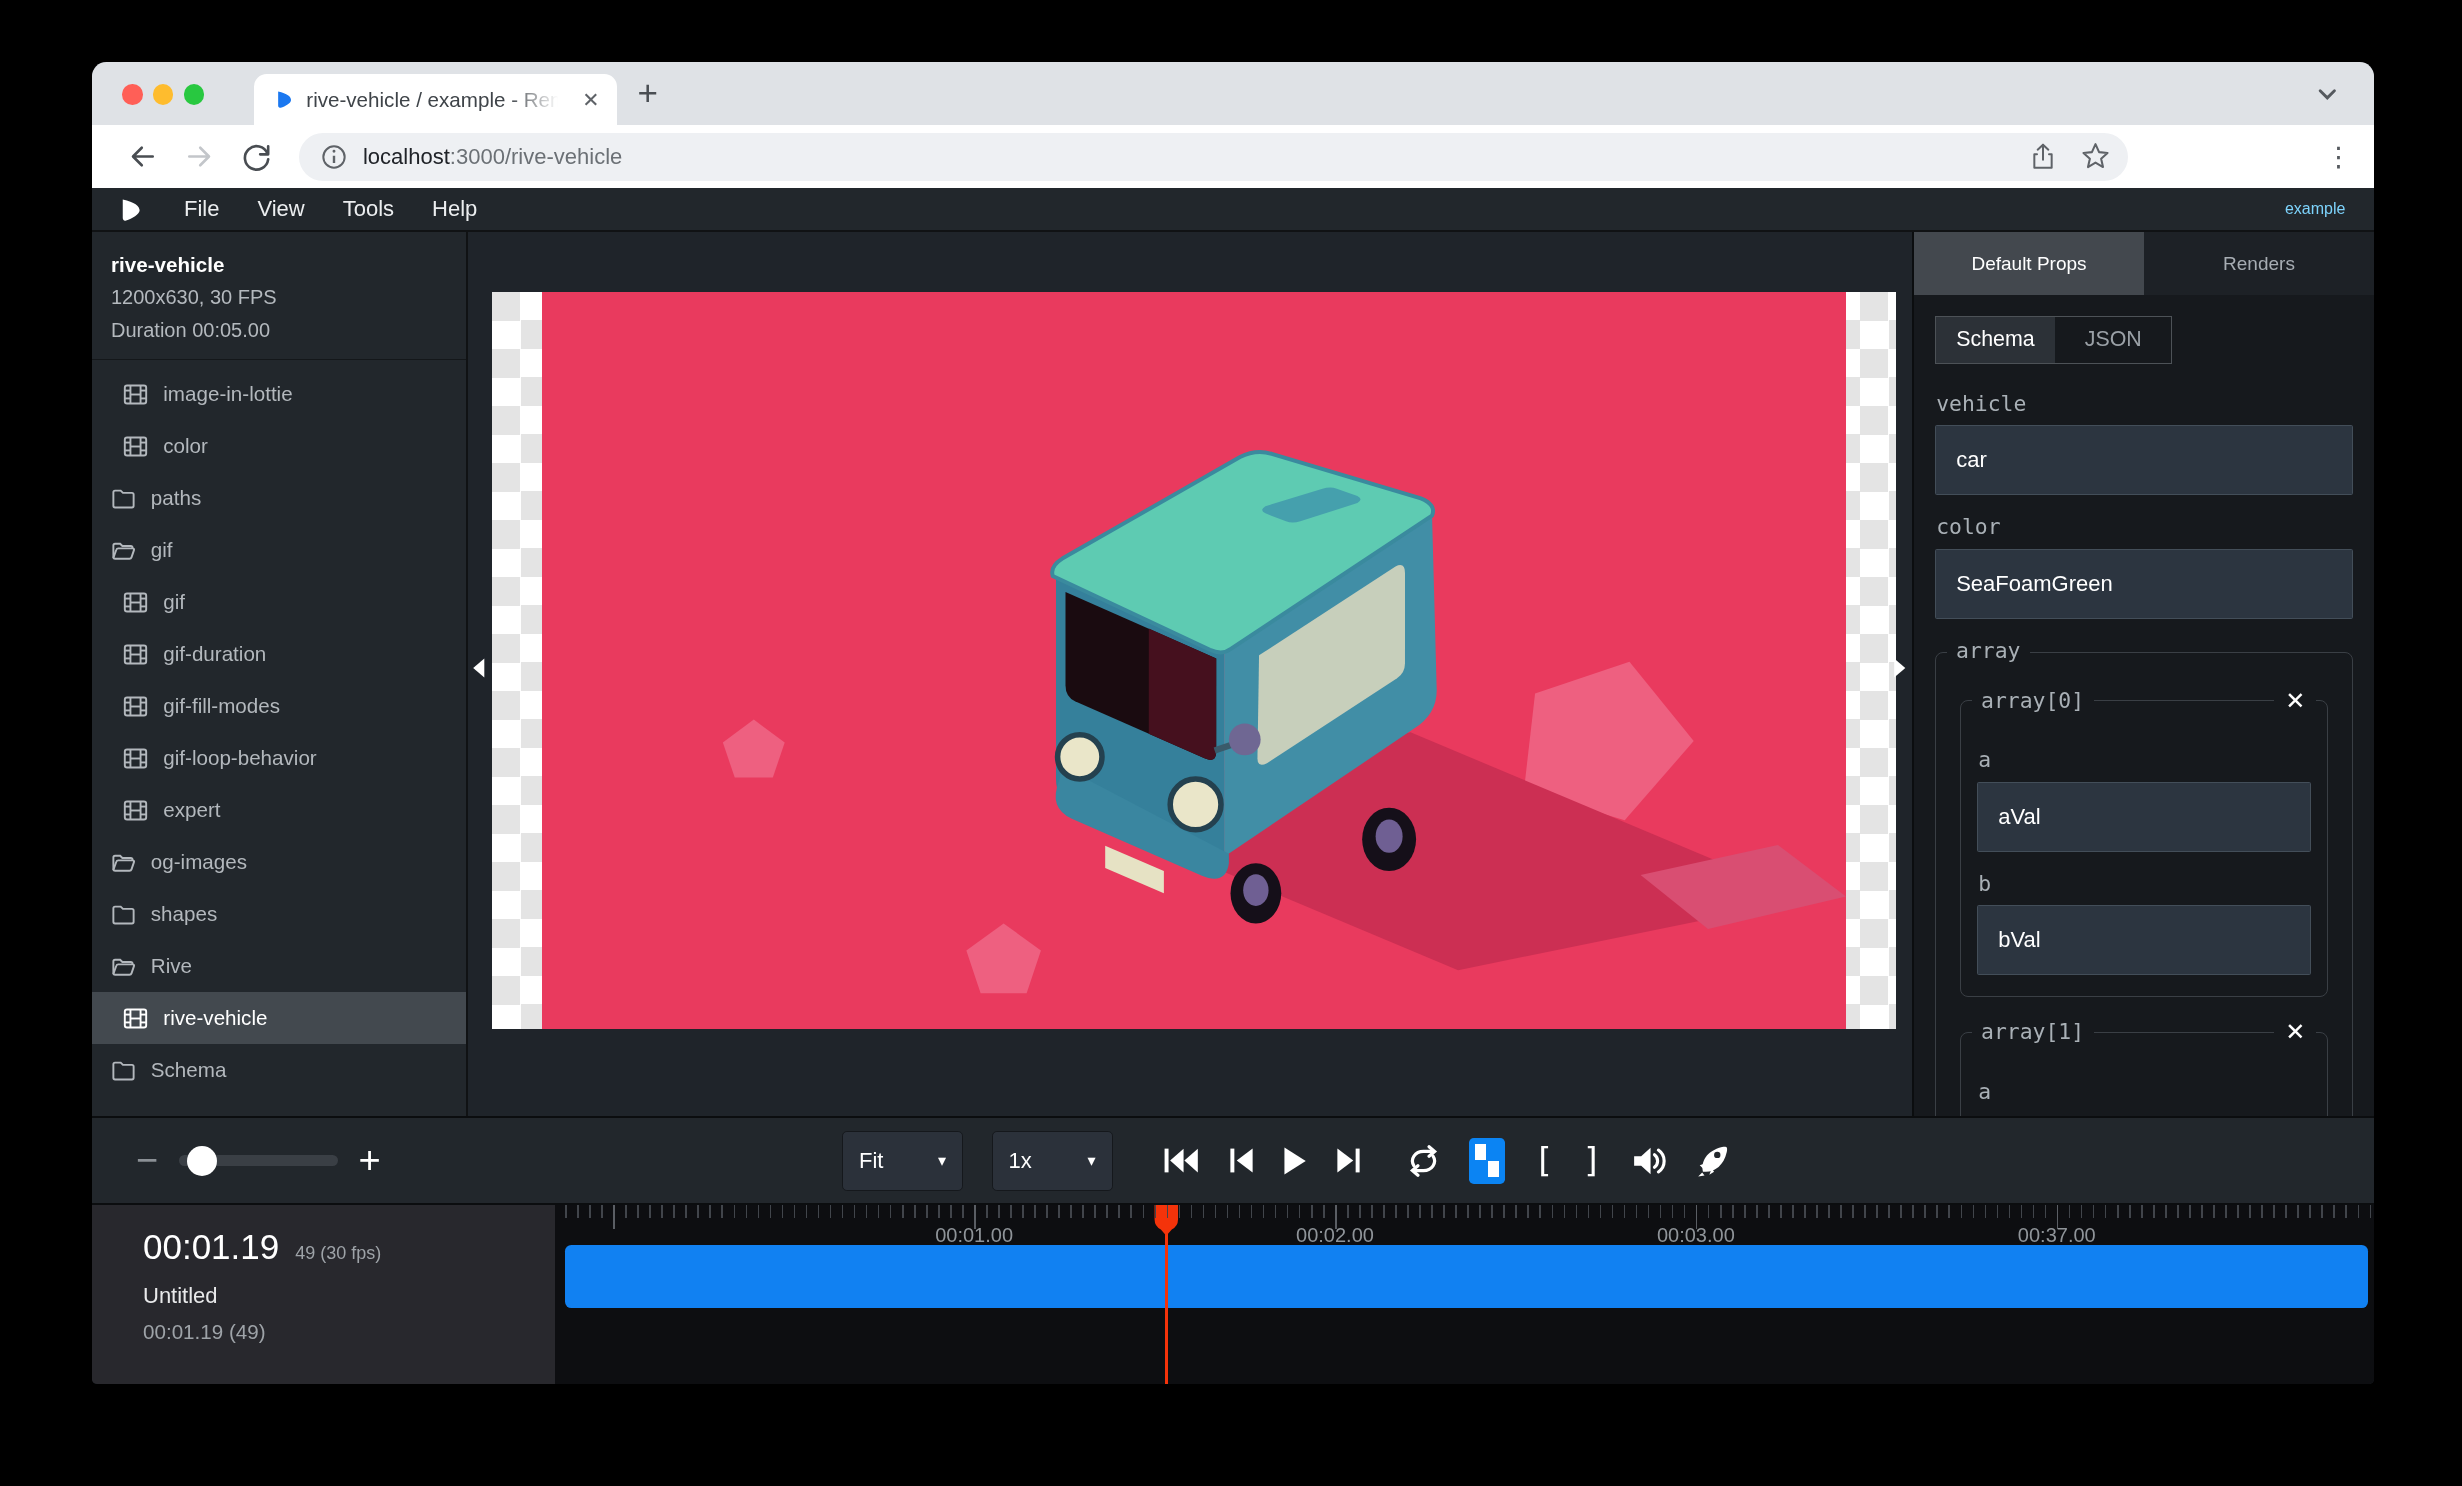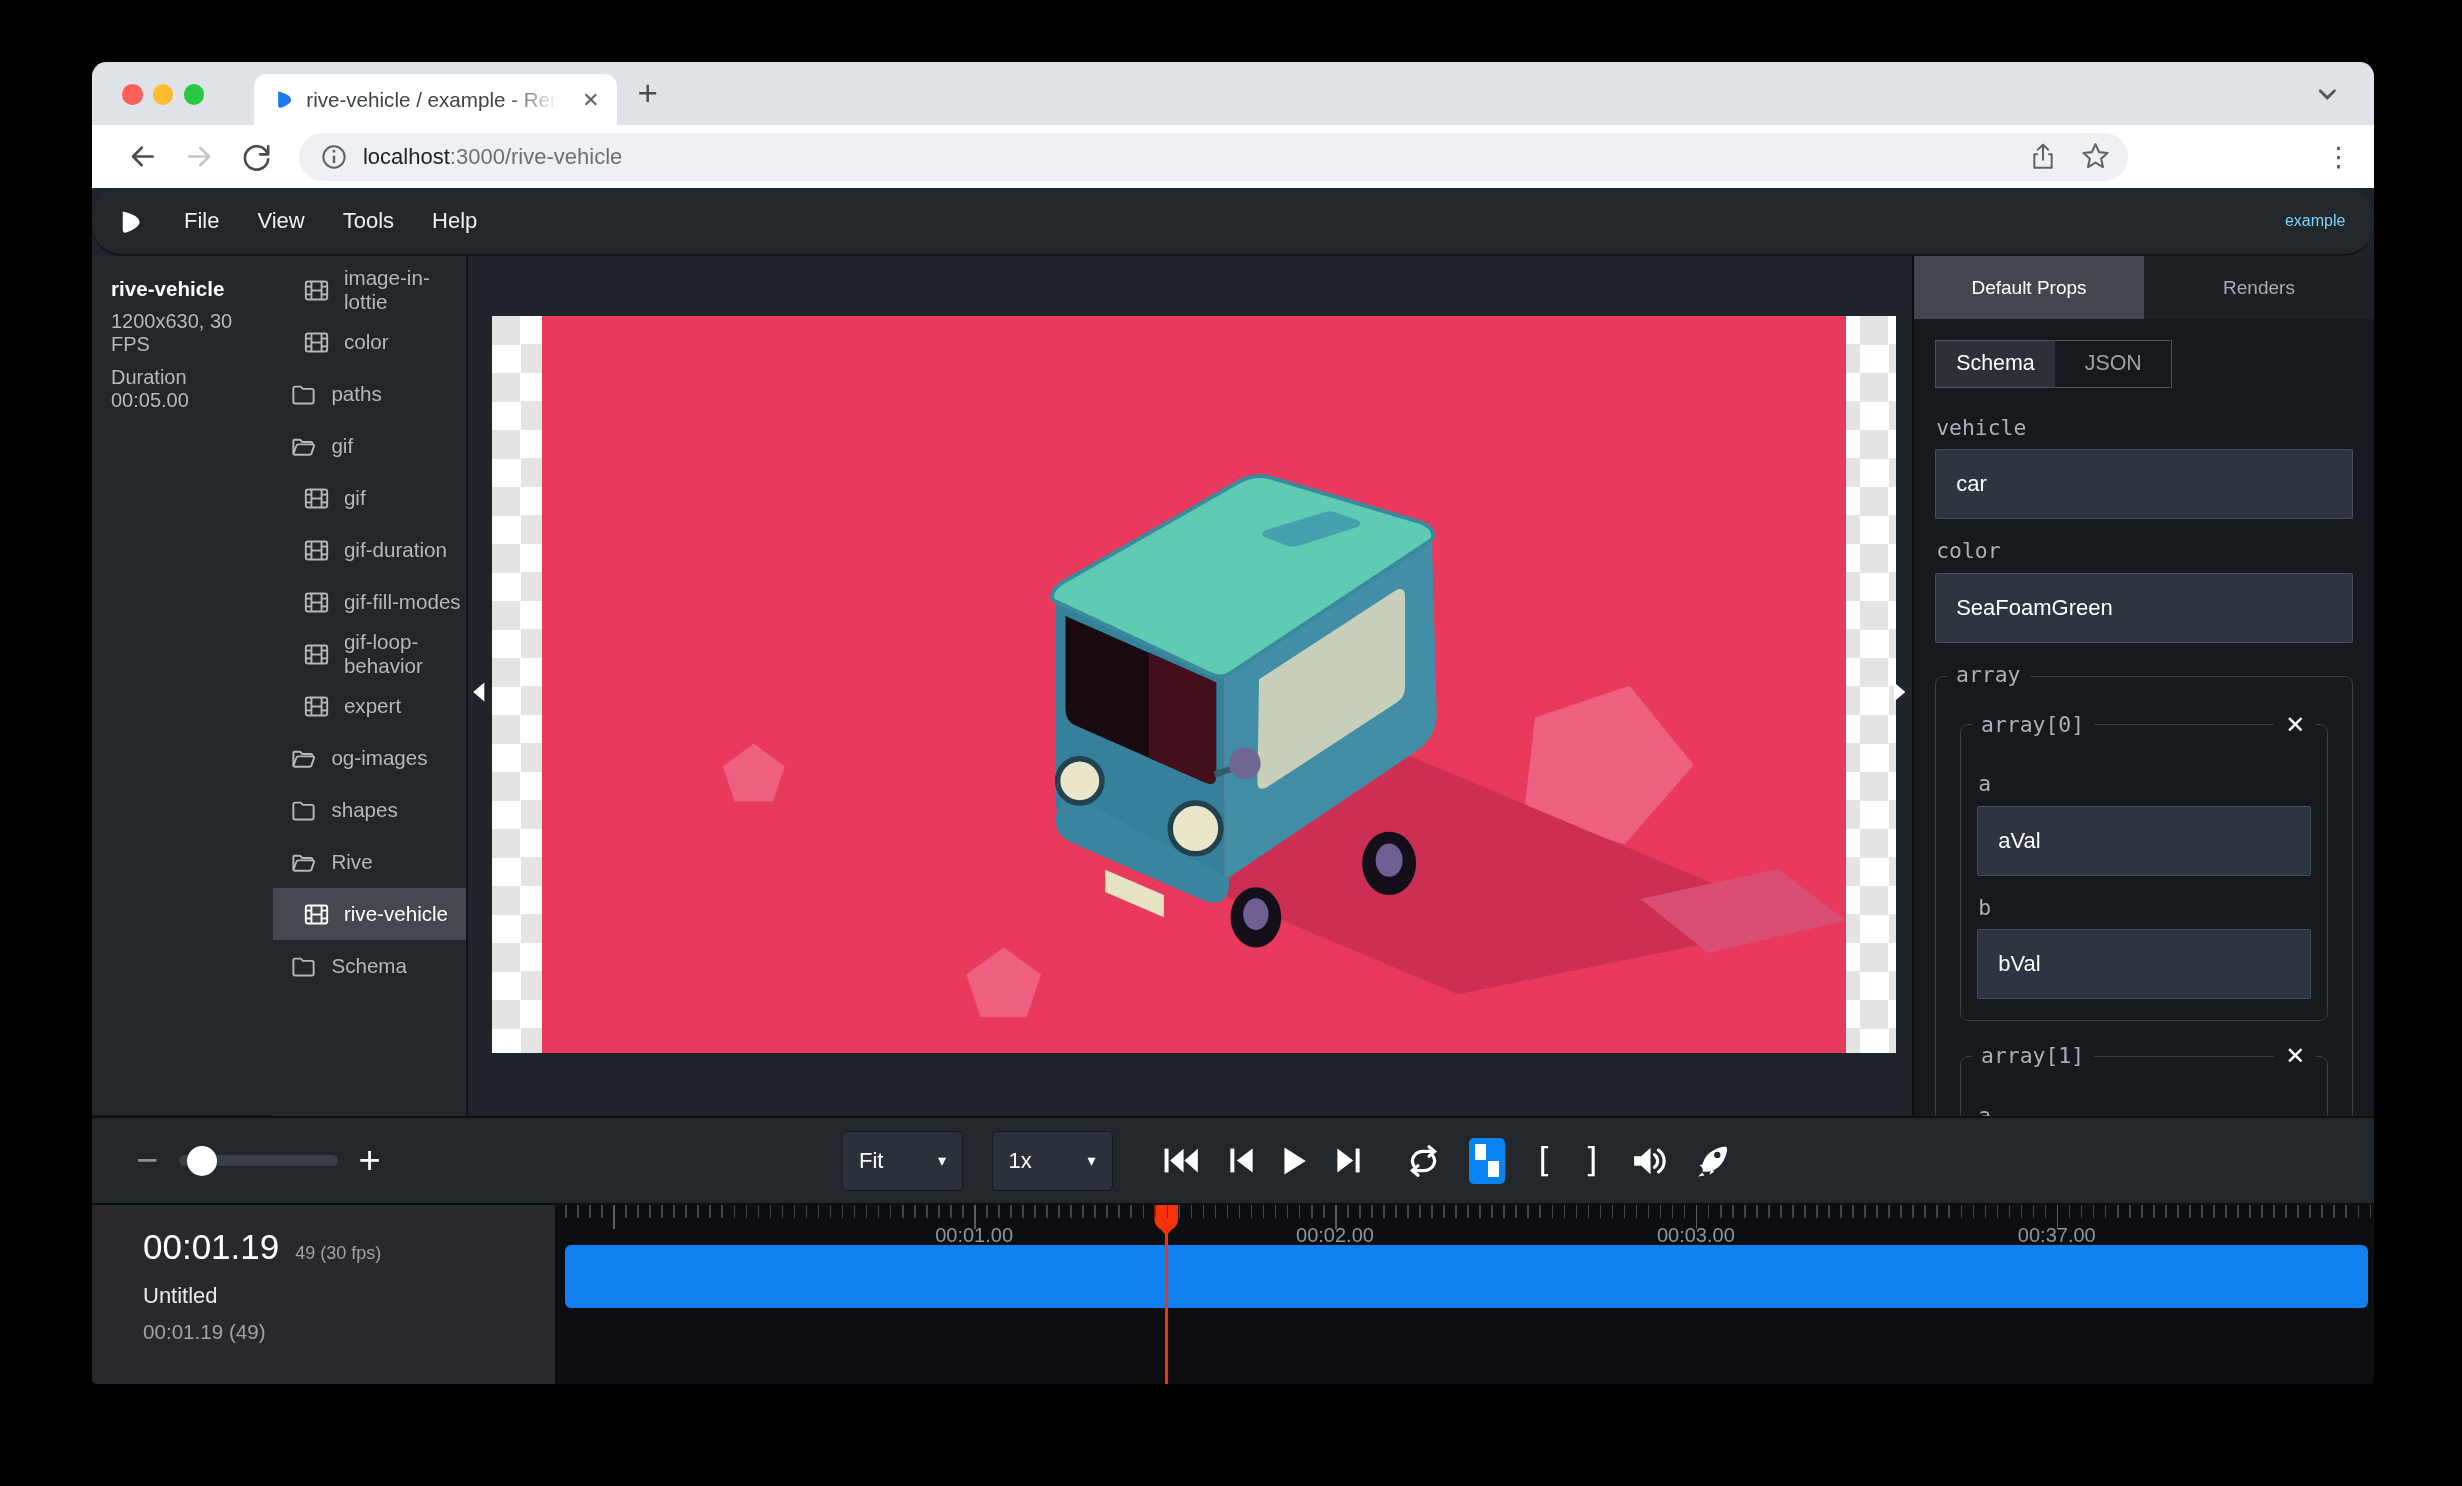--- a/index.html
+++ b/index.html
@@ -21,27 +21,27 @@
   .toolbar{height:63px;background:#fff;display:flex;align-items:center;flex:none;padding:0 22px;}
   .nav-ic{margin:0 11px;flex:none;}
   .omnibox{height:48px;background:#eef0f3;border-radius:24px;flex:1;max-width:1829px;margin-left:14.3px;
     display:flex;align-items:center;padding:0 16px 0 19px;}
   .url{font-size:22px;margin-left:12.7px;flex:1;white-space:nowrap;}
   .url .host{color:#202328;}
   .url .rest{color:#6b7075;}
   .omni-actions{display:flex;align-items:center;gap:20.6px;margin-left:16px;}
   .dots{font-size:27px;color:#55595e;margin-left:auto;padding-left:24px;letter-spacing:0;}
   
-  .menubar{height:68px;background:#22272c;border-bottom:2.4px solid #101214;display:flex;align-items:center;
-    padding:0 28.6px 0 24px;flex:none;gap:0;border-radius:30px;}
+  .menubar{height:44px;background:#22272c;border-bottom:2.4px solid #101214;display:flex;align-items:center;
+    padding:0 28.6px 0 24px;flex:none;gap:0;}
   .menu-item{color:#eceef0;font-size:22px;padding:0 19px;}
   .menu-right{margin-left:auto;color:#7dd3fc;font-size:16px;text-align:right;}
   .main{flex:1;display:flex;min-height:0;}
   
-  .sidebar{width:376px;background:#22272c;border-right:2.4px solid #101214;flex:none;display:flex;flex-direction:row;}
+  .sidebar{width:376px;background:#22272c;border-right:2.4px solid #101214;flex:none;display:flex;flex-direction:column;}
   .proj{padding:20.6px 19px 17.5px 19px;border-bottom:1.6px solid #14171a;}
   .proj-name{color:#fff;font-size:20.6px;font-weight:bold;}
   .proj-meta{color:#b4b9be;font-size:20px;margin-top:9.5px;}
   .s-list{padding-top:8px;overflow:hidden;}
   .s-item{height:52px;display:flex;align-items:center;gap:14.3px;padding-left:17.5px;color:#b3b8bd;font-size:20.6px;}
   .s-item.indent{padding-left:30px;}
   .s-item.selected{background:#43494f;color:#fff;}
   .s-icon{width:27px;height:27px;flex:none;stroke:currentColor;fill:none;stroke-width:1.7;}
   
   .preview{flex:1;position:relative;background:#1f242a;min-width:0;}

